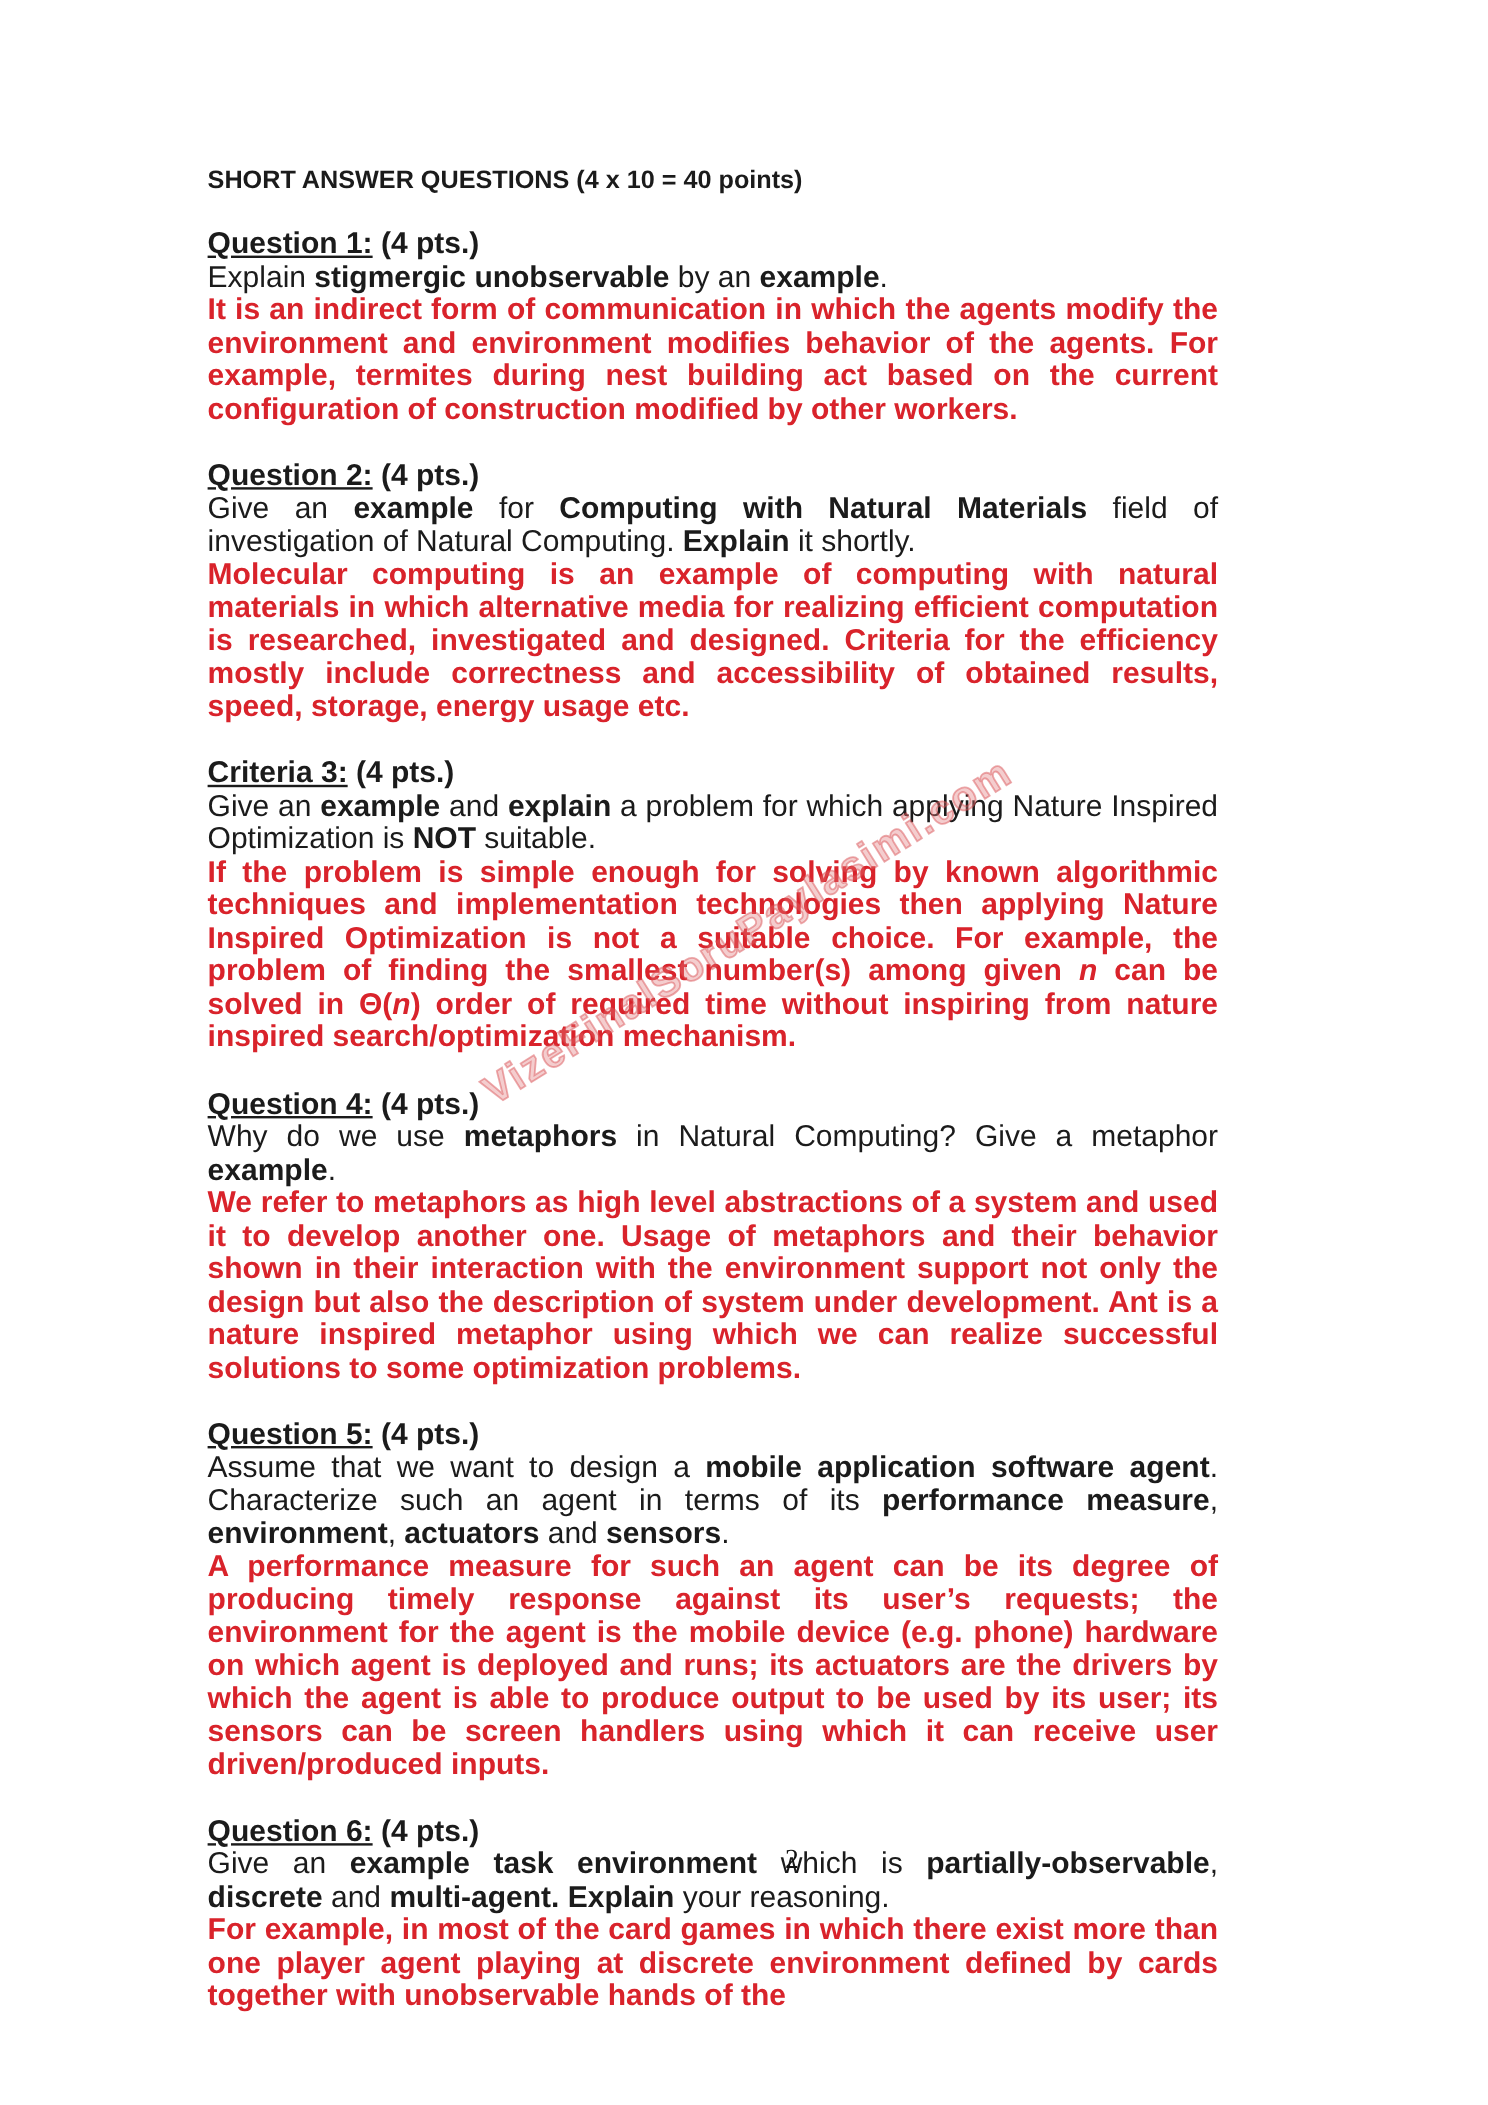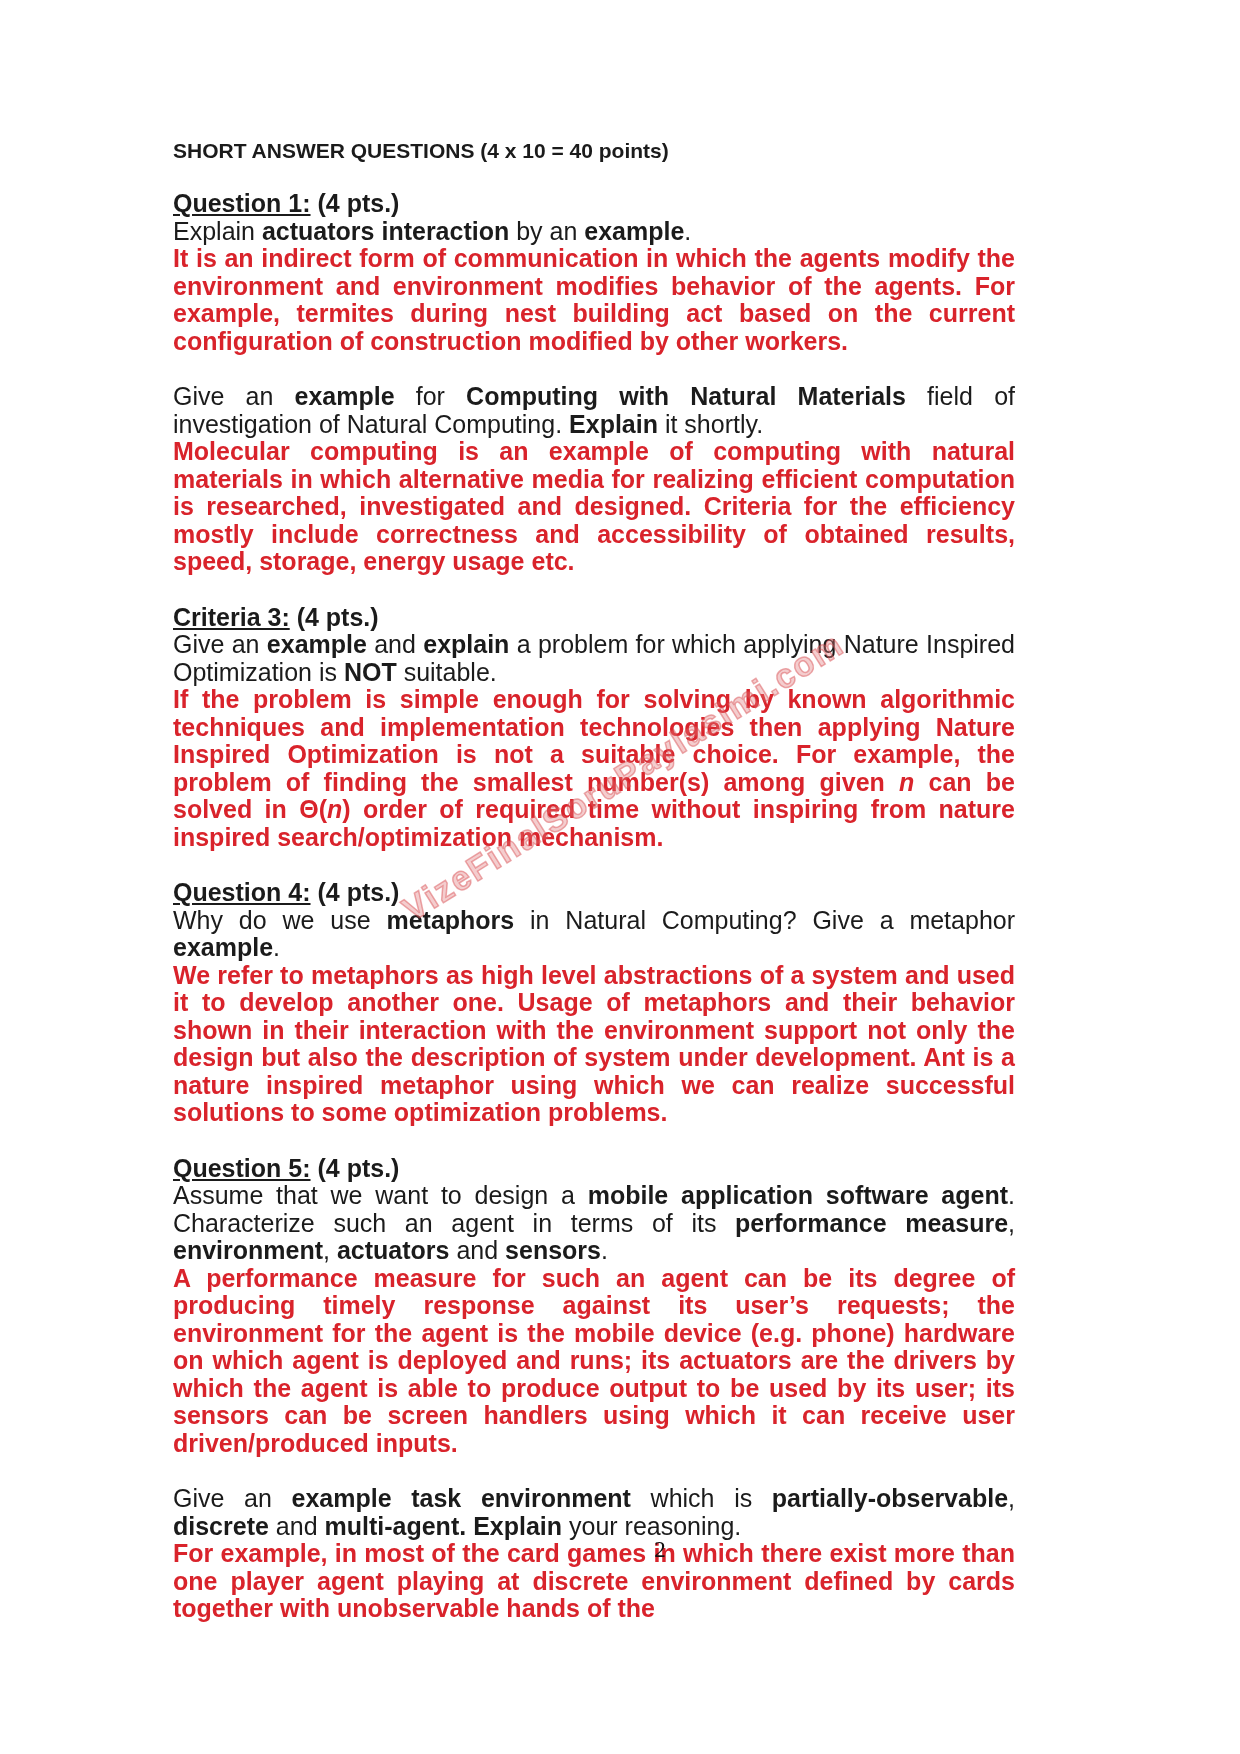--- a/index.html
+++ b/index.html
@@ -76,25 +76,26 @@
 </style>
 </head>
 <body>
 
 <div class="page">
   <h1 class="doc-title">SHORT ANSWER QUESTIONS (4 x 10 = 40 points)</h1>
 
   <div>
   <section class="question">
     <p class="q-head"><span class="q-label">Question 1:</span><span> </span><span class="q-pts">(4 pts.)</span></p>
-    <p class="q-prompt"><span>Explain </span><span style="font-weight: 700;">actuators interaction</span><span> by an </span><span style="font-weight: 700;">example</span><span>.</span></p>
+    <p class="q-prompt"><span>Explain </span><span style="font-weight: 700;">stigmergic unobservable</span><span> by an </span><span style="font-weight: 700;">example</span><span>.</span></p>
     <p class="q-answer"><span>It is an indirect form of communication in which the agents modify the environment and environment modifies behavior of the agents. For example, termites during nest building act based on the current configuration of construction modified by other workers.</span></p>
   </section>
 
   <section class="question">
+    <p class="q-head"><span class="q-label">Question 2:</span><span> </span><span class="q-pts">(4 pts.)</span></p>
     <p class="q-prompt"><span>Give an </span><span style="font-weight: 700;">example</span><span> for </span><span style="font-weight: 700;">Computing with Natural Materials</span><span> field of investigation of Natural Computing. </span><span style="font-weight: 700;">Explain</span><span> it shortly.</span></p>
     <p class="q-answer"><span>Molecular computing is an example of computing with natural materials in which alternative media for realizing efficient computation is researched, investigated and designed. Criteria for the efficiency mostly include correctness and accessibility of obtained results, speed, storage, energy usage etc.</span></p>
   </section>
 
   <section class="question">
     <p class="q-head"><span class="q-label">Criteria 3:</span><span> </span><span class="q-pts">(4 pts.)</span></p>
     <p class="q-prompt"><span>Give an </span><span style="font-weight: 700;">example</span><span> and </span><span style="font-weight: 700;">explain</span><span> a problem for which applying </span><span style="font-weight: 400;">Nature Inspired Optimization</span><span> is </span><span style="font-weight: 700;">NOT</span><span> suitable.</span></p>
     <p class="q-answer"><span>If the problem is simple enough for solving by known algorithmic techniques and implementation technologies then applying Nature Inspired Optimization is not a suitable choice. For example, the problem of finding the smallest number(s) among given </span><span style="font-style: italic;">n</span><span> can be solved in Θ(</span><span style="font-style: italic;">n</span><span>) order of required time without inspiring from nature inspired search/optimization mechanism.</span></p>
   </section>
 
@@ -104,20 +105,21 @@
     <p class="q-answer"><span>We refer to metaphors as high level abstractions of a system and used it to develop another one. Usage of metaphors and their behavior shown in their interaction with the environment support not only the design but also the description of system under development. Ant is a nature inspired metaphor using which we can realize successful solutions to some optimization problems.</span></p>
   </section>
 
   <section class="question">
     <p class="q-head"><span class="q-label">Question 5:</span><span> </span><span class="q-pts">(4 pts.)</span></p>
     <p class="q-prompt"><span>Assume that we want to design a </span><span style="font-weight: 700;">mobile application software agent</span><span>. Characterize such an agent in terms of its </span><span style="font-weight: 700;">performance measure</span><span>, </span><span style="font-weight: 700;">environment</span><span>, </span><span style="font-weight: 700;">actuators</span><span> and </span><span style="font-weight: 700;">sensors</span><span>.</span></p>
     <p class="q-answer"><span>A performance measure for such an agent can be its degree of producing timely response against its user’s requests; the environment for the agent is the mobile device (e.g. phone) hardware on which agent is deployed and runs; its actuators are the drivers by which the agent is able to produce output to be used by its user; its sensors can be screen handlers using which it can receive user driven/produced inputs.</span></p>
   </section>
 
   <section class="question">
+    <p class="q-head"><span class="q-label">Question 6:</span><span> </span><span class="q-pts">(4 pts.)</span></p>
     <p class="q-prompt"><span>Give an </span><span style="font-weight: 700;">example task environment</span><span> which is </span><span style="font-weight: 700;">partially-observable</span><span>, </span><span style="font-weight: 700;">discrete</span><span> and </span><span style="font-weight: 700;">multi-agent.</span><span> </span><span style="font-weight: 700;">Explain</span><span> your reasoning.</span></p>
     <p class="q-answer"><span>For example, in most of the card games in which there exist more than one player agent playing at discrete environment defined by cards together with unobservable hands of the</span></p>
   </section>
 </div>
 
   <div class="watermark">VizeFinalSoruPaylasimi.com</div>
   <div class="page-number">2</div>
 </div>
 
 </body></html>

